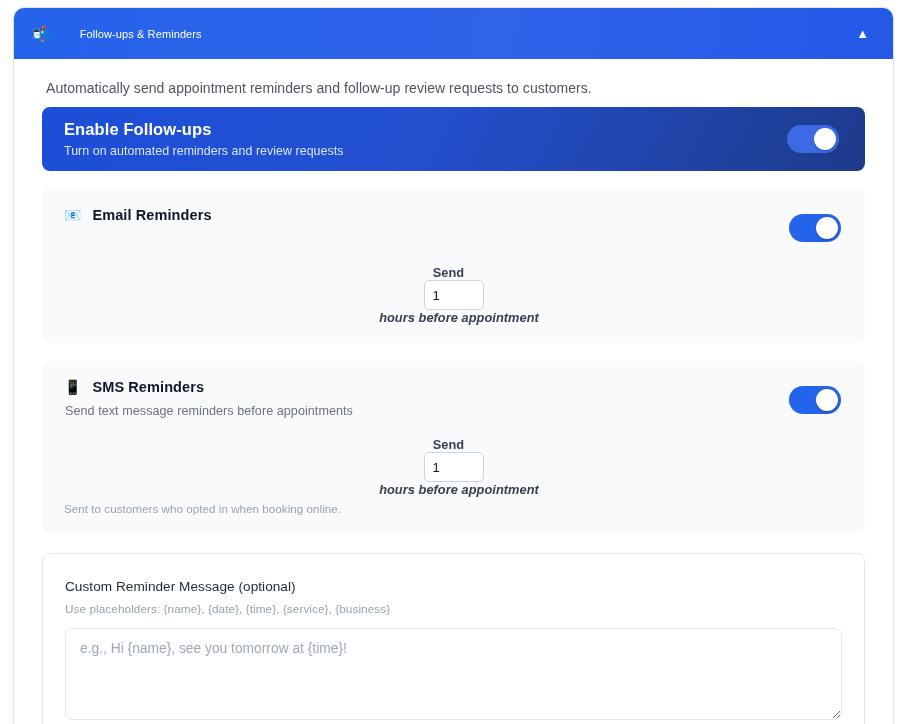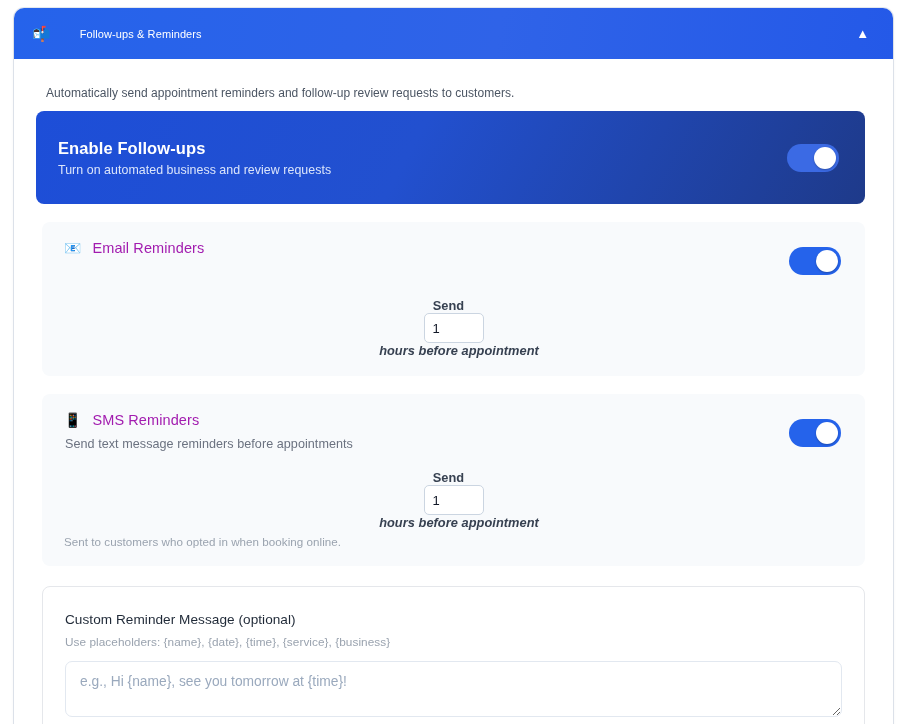--- a/index.html
+++ b/index.html
@@ -60,30 +60,30 @@
     line-height: 1;
     padding: 2px 2px;
   }
 
   
   .panel-body {
     padding: 16px 14px 14px 14px;
     background: #ffffff;
   }
   .intro-text {
-    font-size: 12px;
+    font-size: 14px;
     color: #4b5563;
-    margin: 11px 0 11px 18px;
+    margin: 5px 0 11px 18px;
     letter-spacing: 0.05px;
   }
 
   
   .enable-banner {
-    margin: 0 14px 0 8px;
-    height: 93px;
+    margin: 0 14px 0 14px;
+    height: 64px;
     border-radius: 8px;
     background: linear-gradient(118deg, #1d4ed8 0%, #2250cf 45%, #1e3a8a 100%);
     display: flex;
     align-items: center;
     padding: 0 26px 0 22px;
     color: #fff;
   }
   .enable-texts { flex: 1; }
   .enable-title {
     font-size: 16.5px;
@@ -140,22 +140,22 @@
     margin-bottom: 9px;
   }
   .channel-icon {
     font-size: 14px;
     line-height: 1;
     margin-right: 11px;
     display: inline-block;
   }
   .channel-title {
     font-size: 14.5px;
-    font-weight: 400;
-    color: #a21caf;
+    font-weight: 700;
+    color: #0f172a;
     letter-spacing: 0.1px;
   }
   .channel-sub {
     font-size: 12.6px;
     color: #6b7280;
     letter-spacing: 0.05px;
     margin-left: 1px;
   }
   .channel-toggle-wrap {
     padding-top: 7px;
@@ -218,21 +218,21 @@
     letter-spacing: 0.05px;
   }
   .message-hint {
     font-size: 11.8px;
     color: #9aa3af;
     margin-bottom: 12px;
     letter-spacing: 0.05px;
   }
   .message-textarea {
     width: 100%;
-    height: 56px;
+    height: 92px;
     border: 1px solid #e2e8f0;
     border-radius: 7px;
     background: #ffffff;
     padding: 12px 14px;
     font-family: "Liberation Sans", sans-serif;
     font-size: 13.8px;
     color: #8b5cf6;
     resize: vertical;
     outline: none;
     display: block;
@@ -251,21 +251,21 @@
       <span class="collapse-arrow">▲</span>
     </div>
 
     <div class="panel-body">
 
       <div class="intro-text">Automatically send appointment reminders and follow-up review requests to customers.</div>
 
       <div class="enable-banner">
         <div class="enable-texts">
           <div class="enable-title">Enable Follow-ups</div>
-          <div class="enable-sub">Turn on automated business and review requests</div>
+          <div class="enable-sub">Turn on automated reminders and review requests</div>
         </div>
         <div class="toggle banner-toggle on">
           <span class="knob"></span>
         </div>
       </div>
 
       <div class="channel-card">
         <div class="channel-head">
           <div class="channel-head-texts">
             <div class="channel-title-row">

